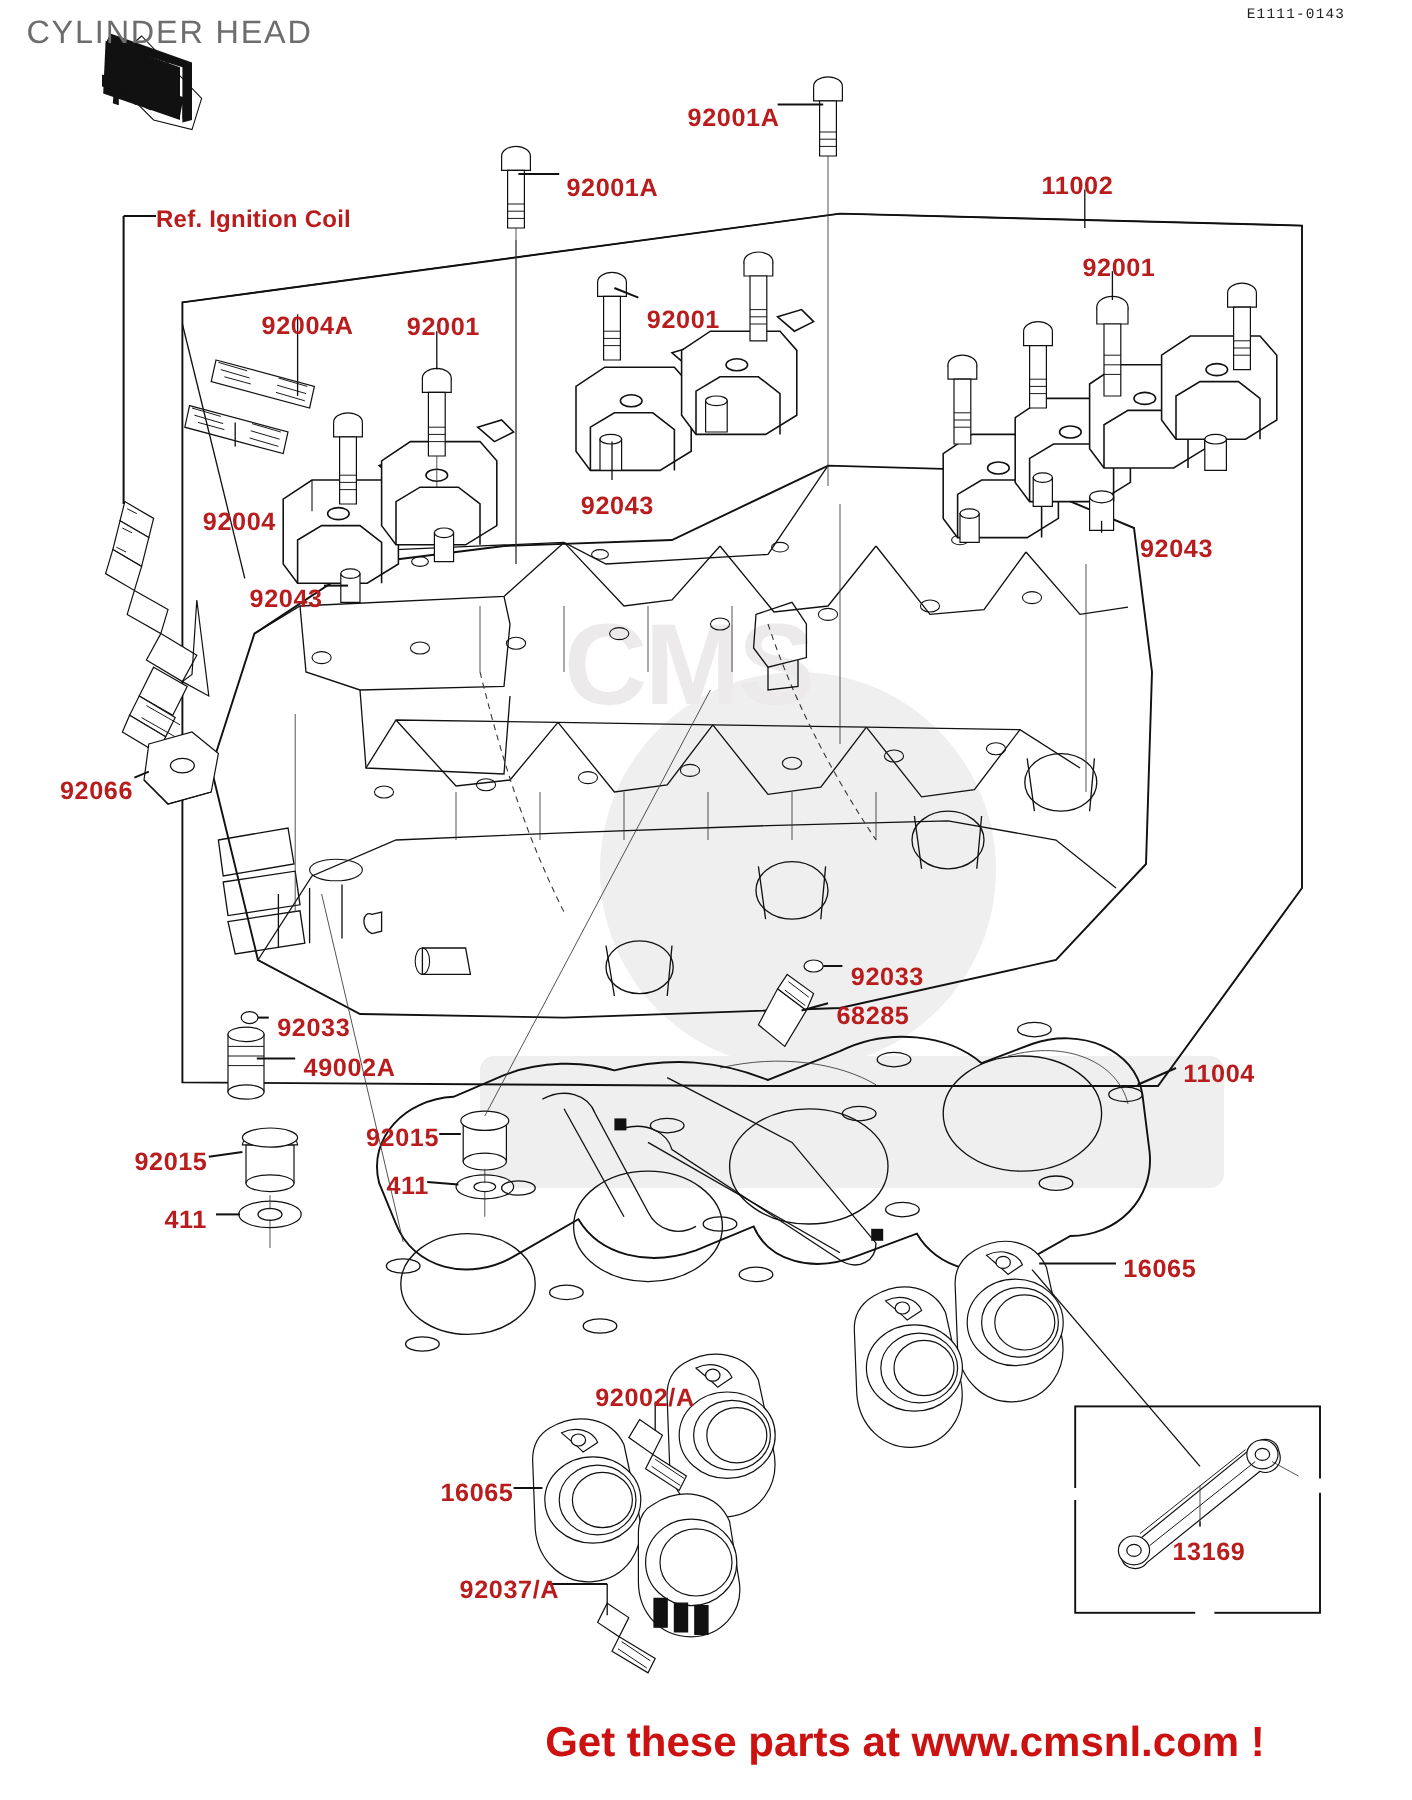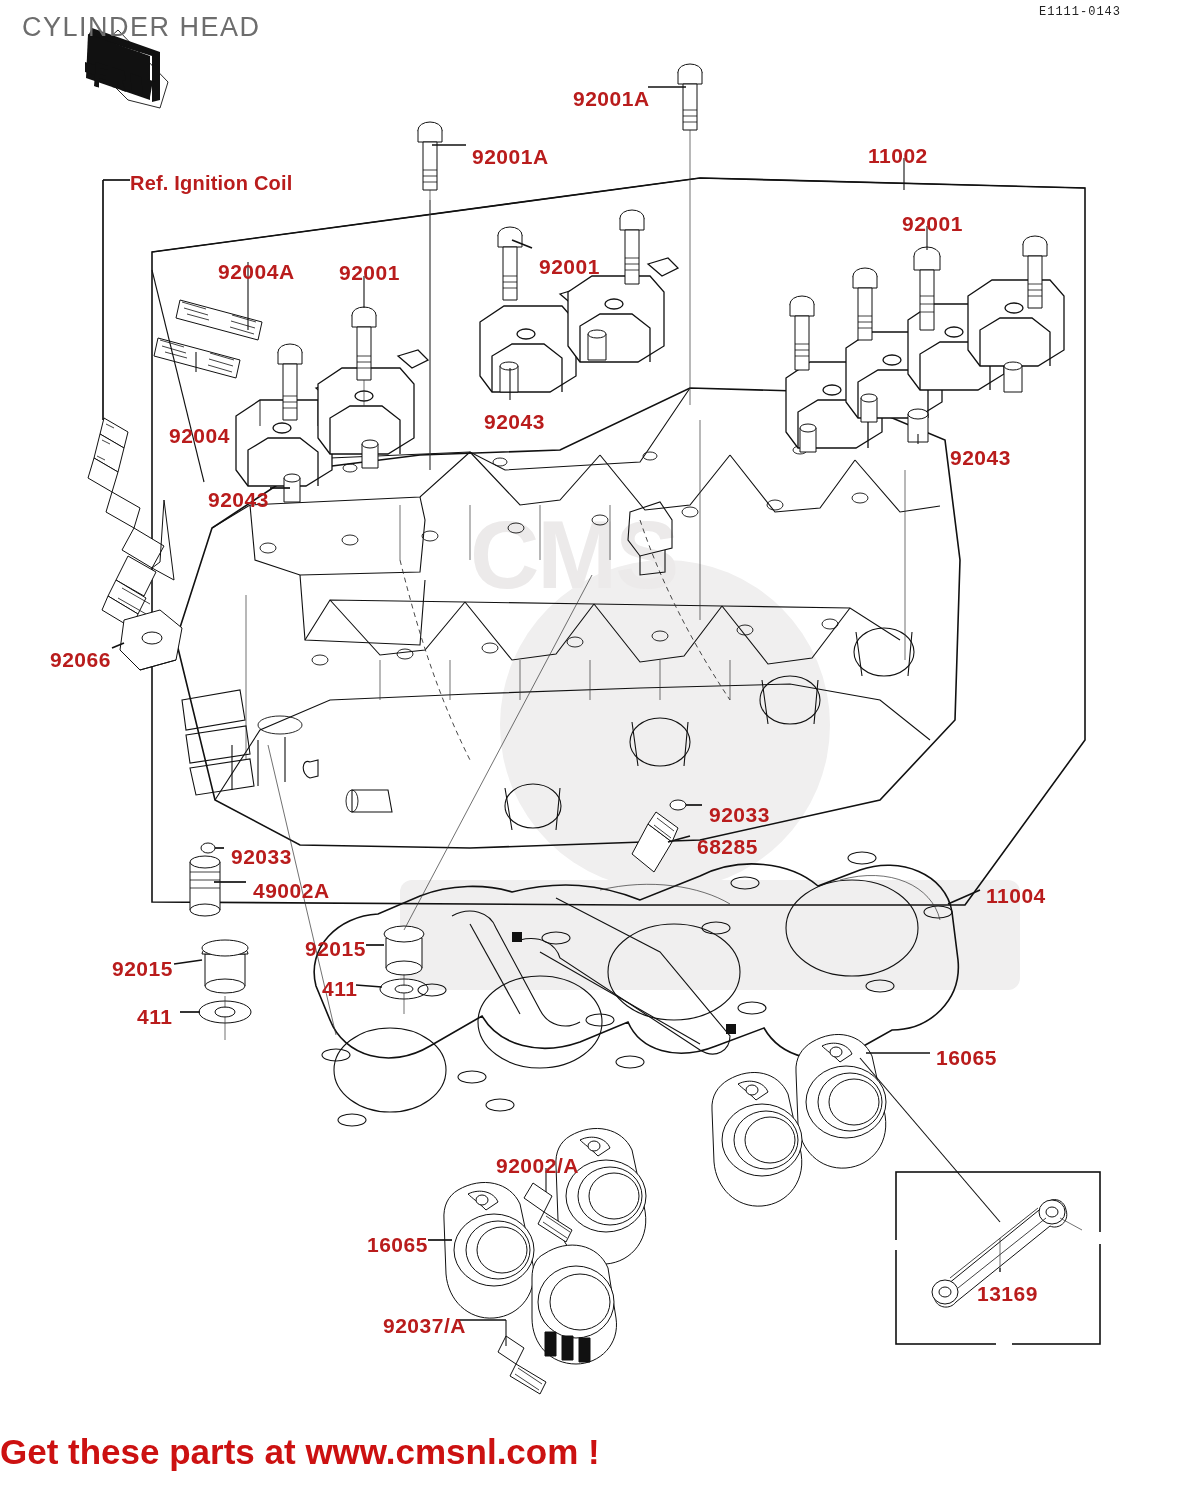--- a/index.html
+++ b/index.html
@@ -25,23 +25,23 @@
   .lbl{
     position:absolute;
     font-family:"Liberation Sans",sans-serif;
     font-size:21px;font-weight:bold;color:#b91c1c;
     white-space:nowrap;letter-spacing:0.5px;
   }
   .lbl.ref{font-size:20px;font-weight:bold;letter-spacing:0.2px;}
 
   
   .footer{
-    position:absolute;left:0;top:1432px;width:1042px;text-align:left;
+    position:absolute;left:0;top:1432px;width:1042px;text-align:right;
     color:#cc1111;font-size:35px;font-weight:bold;
-    font-family:"Liberation Sans",sans-serif;white-space:nowrap;
+    font-family:"Liberation Sans",sans-serif;white-space:nowrap;padding-left:12px;
   }
 
   
   .watermark{
     position:absolute;left:470px;top:500px;
     font-size:96px;font-weight:bold;color:#eceaea;
     font-family:"Liberation Sans",sans-serif;
     letter-spacing:-2px;pointer-events:none;user-select:none;
   }
   .wm2{position:absolute;left:390px;top:905px;font-size:70px;font-weight:bold;

